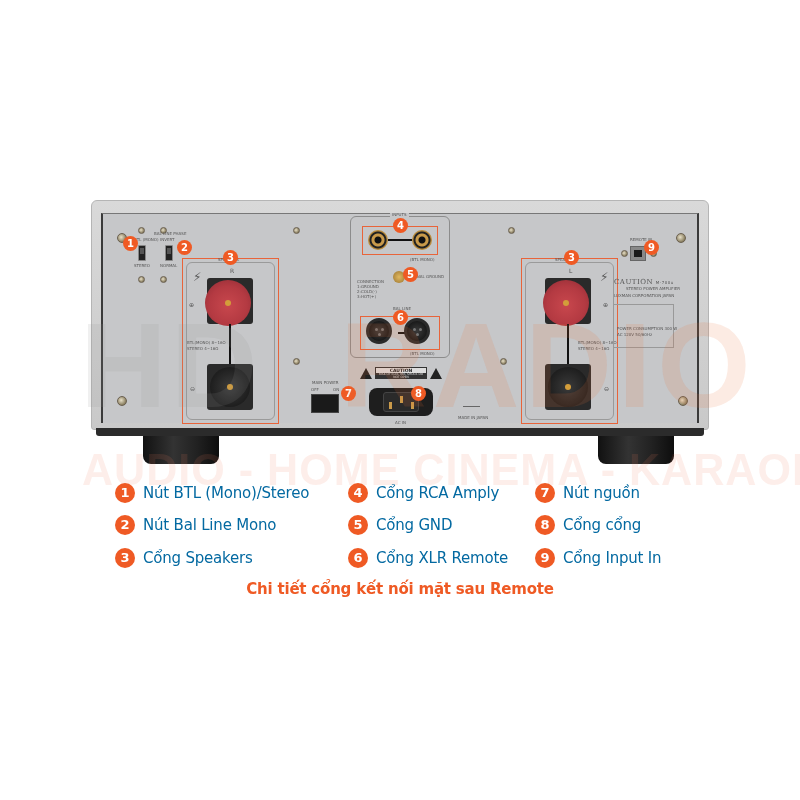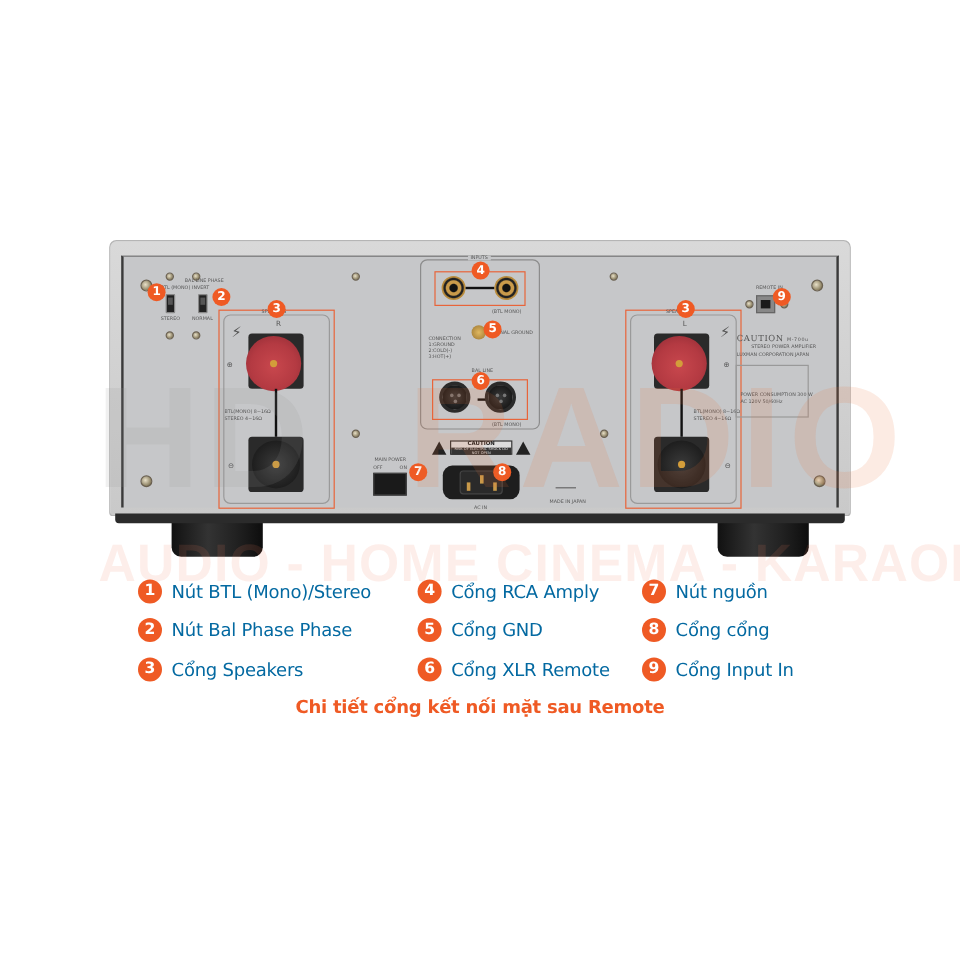--- a/index.html
+++ b/index.html
@@ -233,21 +233,21 @@
   <div class="badge" style="left:644px;top:240px;">9</div>
 </div>
 
 <div class="legend">
   <div class="legend-item" style="left:0;top:0;">
     <span class="legend-num">1</span>
     <span class="legend-text">Nút BTL (Mono)/Stereo</span>
   </div>
   <div class="legend-item" style="left:0;top:32px;">
     <span class="legend-num">2</span>
-    <span class="legend-text">Nút Bal Phase Phase</span>
+    <span class="legend-text">Nút Bal Line Mono</span>
   </div>
   <div class="legend-item" style="left:0;top:65px;">
     <span class="legend-num">3</span>
     <span class="legend-text">Cổng Speakers</span>
   </div>
   <div class="legend-item" style="left:233px;top:0;">
     <span class="legend-num">4</span>
     <span class="legend-text">Cổng RCA Amply</span>
   </div>
   <div class="legend-item" style="left:233px;top:32px;">

